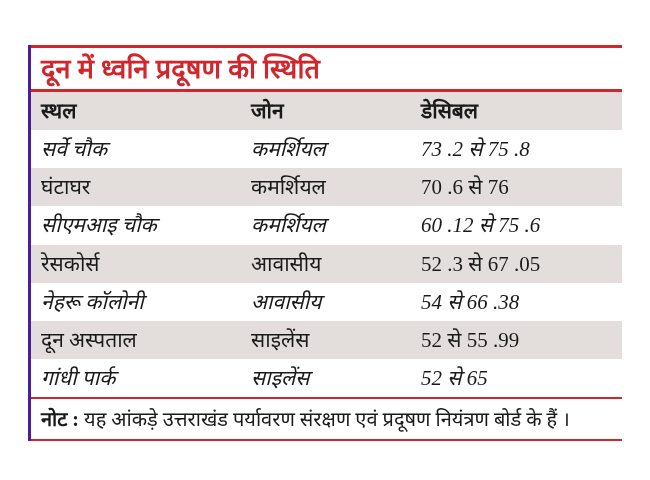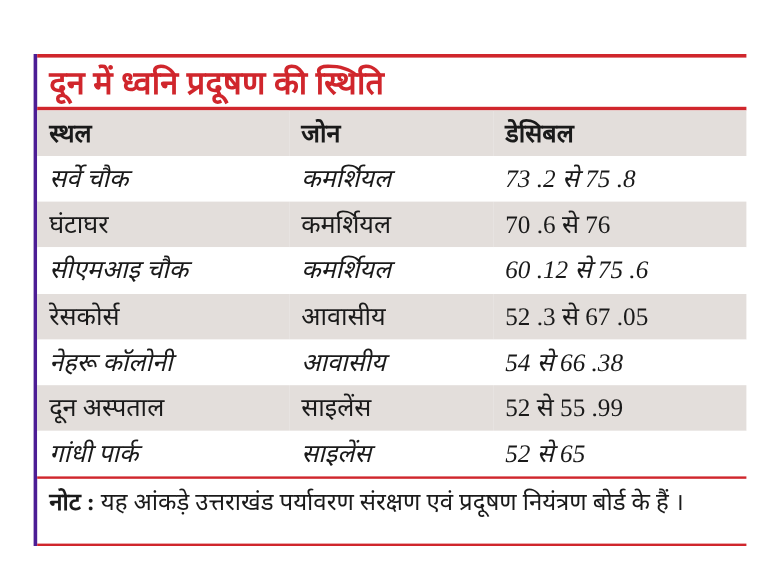--- a/index.html
+++ b/index.html
@@ -74,21 +74,21 @@
     font-style: italic;
   }
   .note-rule {
     height: 2px;
     background: #d0262c;
     width: 100%;
   }
   .note {
     font-size: 20px;
     color: #1a1a1a;
-    padding: 7px 8px 20px 10px;
+    padding: 7px 8px 6px 10px;
     line-height: 1.35;
   }
   .note-label {
     font-weight: bold;
   }
   .bottom-rule {
     height: 2px;
     background: #d0262c;
     width: 100%;
   }

